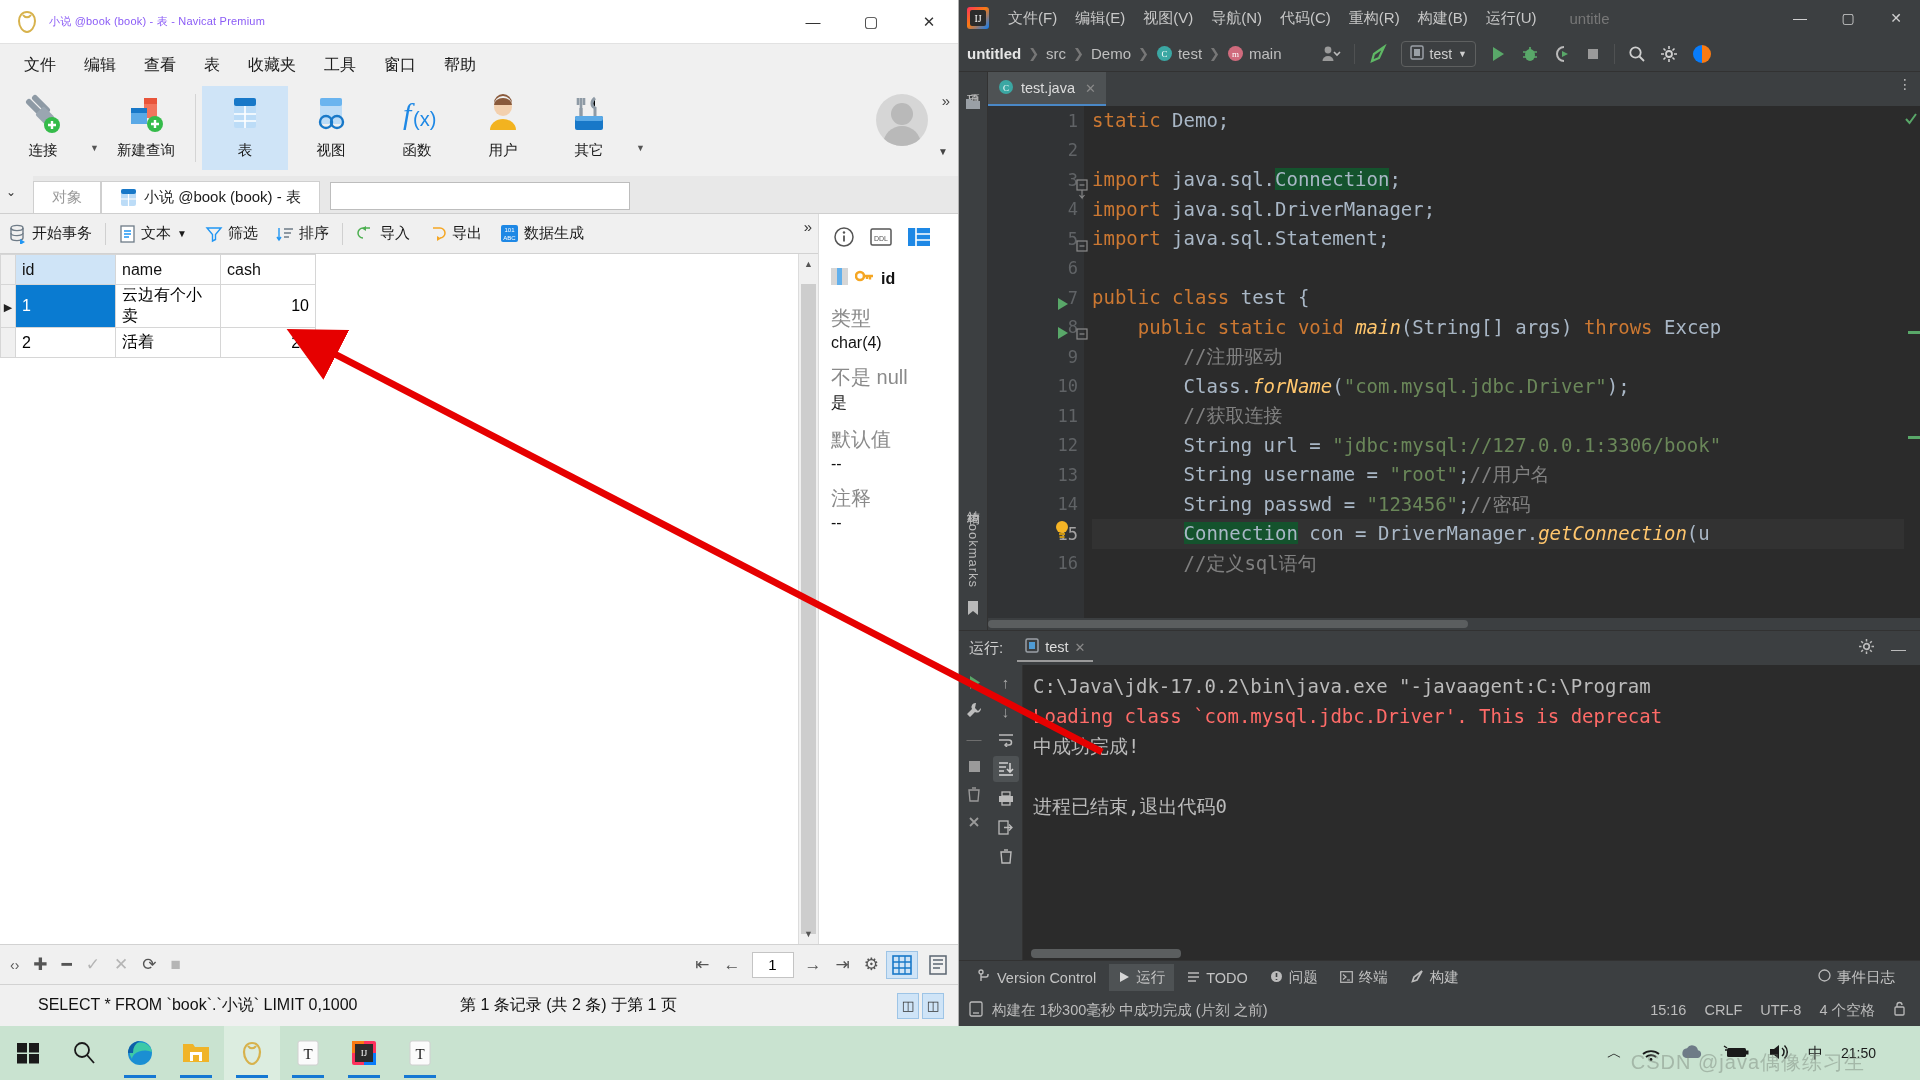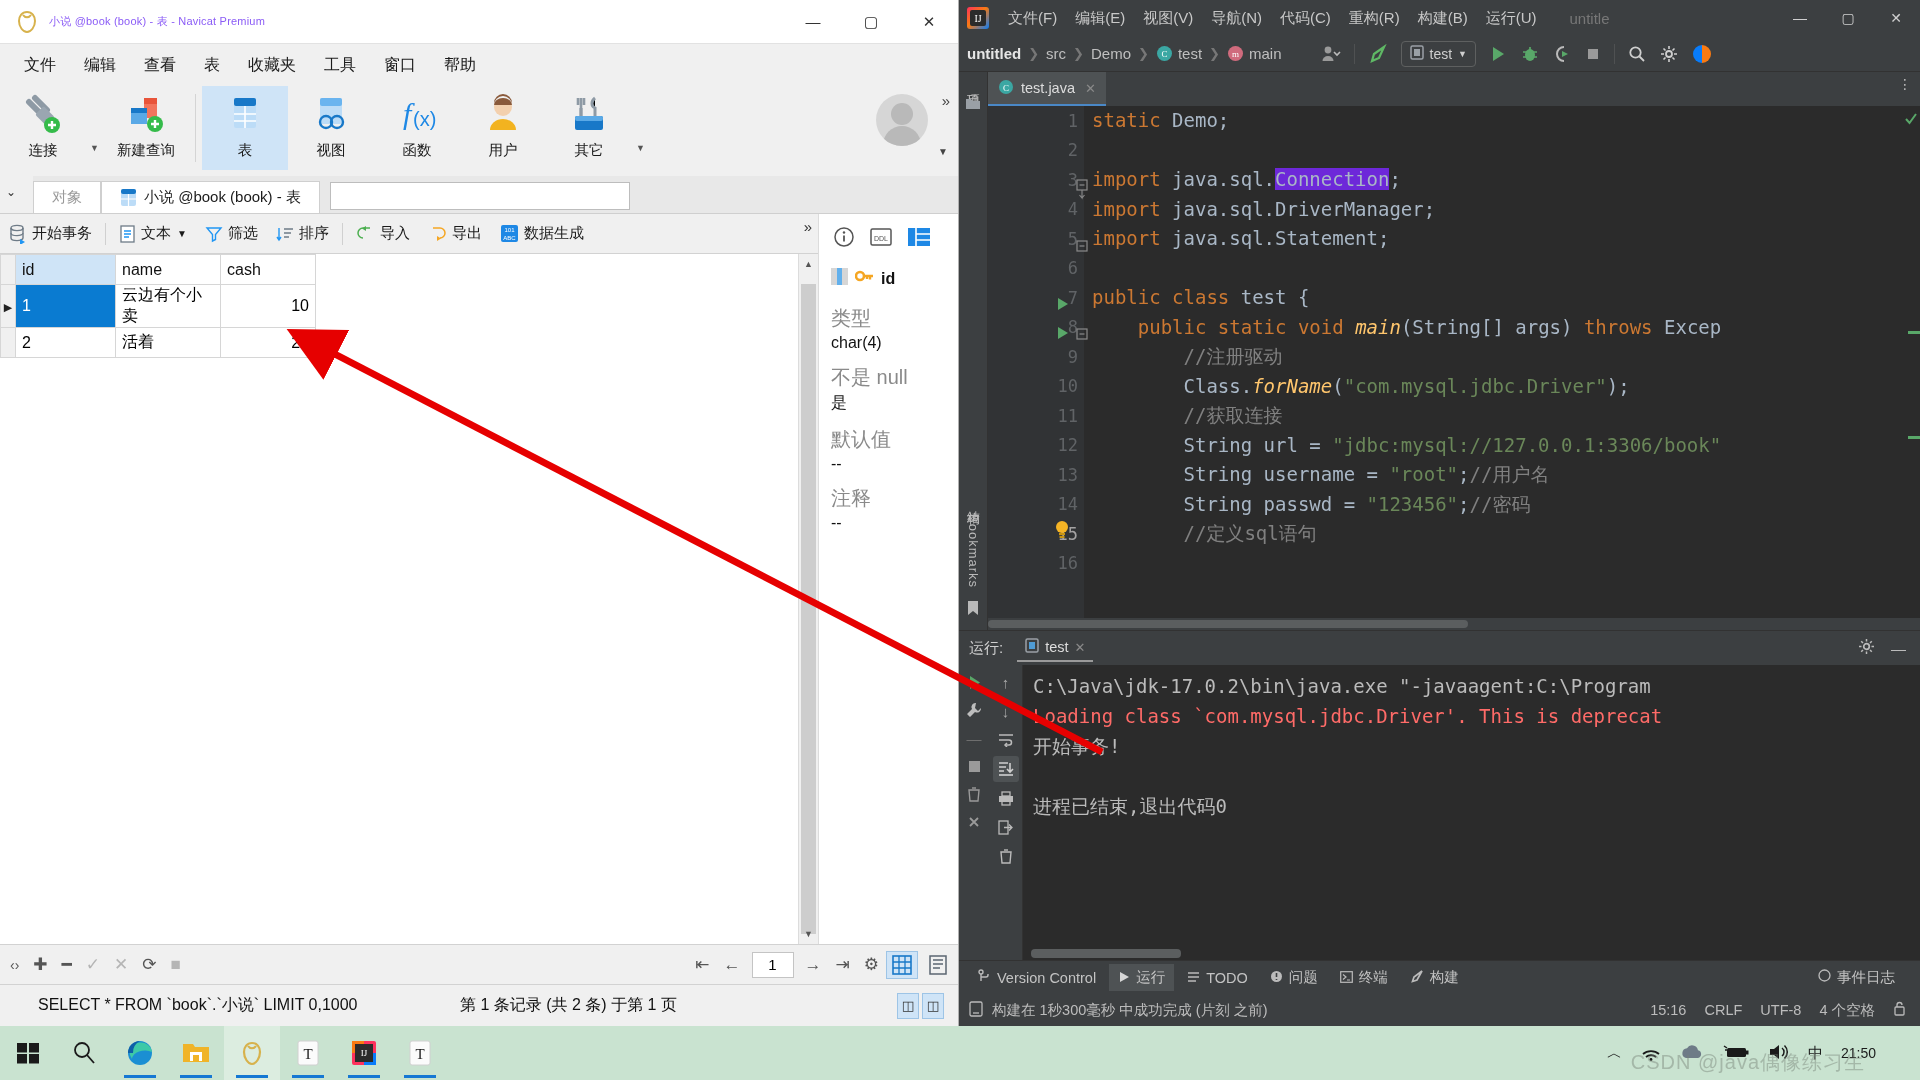--- a/index.html
+++ b/index.html
@@ -132,21 +132,21 @@
 
   .id-editor { flex:1; background:#2b2b2b; position:relative; overflow:hidden; display:flex; min-height:0;}
   .gutter { width:96px; flex:none; background:#313335; position:relative;}
   .gline { height:29.5px; display:flex; align-items:center; justify-content:flex-end; padding-right:6px; font-size:17px; color:#606366; font-family:"DejaVu Sans Mono","Liberation Mono",monospace;}
   .gline.cur { color:#a4a3a3; }
   .code { flex:1; padding-left:8px; position:relative; overflow:hidden;}
   .cline { height:29.5px; line-height:29.5px; white-space:pre; font-size:19px;
            font-family:"DejaVu Sans Mono","Liberation Mono",monospace; color:#a9b7c6;}
   .kw { color:#cc7832; } .str{color:#6a8759;} .cmt{color:#808080;margin-top:12px;}
   .fn { color:#ffc66d; font-style:italic;}
-  .hl { background:#6d28d9; }
+  .hl { background:#14532d; }
   .cline.cur { background:#323232; }
   .id-rightgut { width:16px; background:#2b2b2b; flex:none; position:relative;}
   .id-hscroll { height:12px; background:#3c3f41; position:relative; flex:none;}
   .id-hscroll .hthumb { position:absolute; left:0; top:2px; height:8px; width:480px; background:#5b5e5f; border-radius:4px;}
 
   .id-run { height:330px; background:#3c3f41; display:flex; flex-direction:column; flex:none; border-top:1px solid #323232;}
   .run-header { height:34px; display:flex; align-items:center; padding-left:10px; flex:none;}
   .run-lbl { font-size:15px; color:#cfcfcf; }
   .run-tab { display:flex;align-items:center; gap:6px; margin-left:14px; padding:0 8px; height:28px; font-size:14.5px; color:#ddd; border-bottom:2px solid #9a9a9a;}
   .run-hdr-right { margin-left:auto; display:flex; align-items:center; gap:16px; padding-right:14px; color:#bbb; font-size:15px;}
@@ -741,20 +741,21 @@
           <div class="cline"><span class="kw">import</span> java.sql.Statement;</div>
           <div class="cline">&nbsp;</div>
           <div class="cline"><span class="kw">public class</span> test {</div>
           <div class="cline">    <span class="kw">public static void</span> <span class="fn">main</span>(String[] args) <span class="kw">throws</span> Excep</div>
           <div class="cline">        <span class="cmt">//注册驱动</span></div>
           <div class="cline">        Class.<span class="fn">forName</span>(<span class="str">"com.mysql.jdbc.Driver"</span>);</div>
           <div class="cline">        <span class="cmt">//获取连接</span></div>
           <div class="cline">        String url = <span class="str">"jdbc:mysql://127.0.0.1:3306/book"</span></div>
           <div class="cline">        String username = <span class="str">"root"</span>;<span class="cmt">//用户名</span></div>
           <div class="cline">        String passwd = <span class="str">"123456"</span>;<span class="cmt">//密码</span></div>
+          <div class="cline cur">        <span class="hl">Connection</span> con = DriverManager.<span class="fn">getConnection</span>(u</div>
           <div class="cline">        <span class="cmt">//定义sql语句</span></div>
         </div>
         <div class="id-rightgut">
           <span style="position:absolute;right:2px;top:6px;">
             <svg width="14" height="14" viewBox="0 0 14 14">
                   <path d="M2 7 l3.5 4 L12 2" stroke="#59a869" stroke-width="2" fill="none"></path>
                 </svg>
           </span>
           <span style="position:absolute;right:0;top:225px;width:12px;height:3px;background:#59a869;"></span>
           <span style="position:absolute;right:0;top:330px;width:12px;height:3px;background:#59a869;"></span>
@@ -851,21 +852,21 @@
         <span class="rr-btn">
           <svg width="14" height="15" viewBox="0 0 14 15">
                 <path d="M2 3 h10 l-1 11 H3z" fill="none" stroke="#bbb" stroke-width="1.4"></path>
                 <path d="M5 1 h4" stroke="#bbb" stroke-width="1.4"></path>
               </svg>
         </span>
       </div>
       <div class="console">
         <div class="conline">C:\Java\jdk-17.0.2\bin\java.exe "-javaagent:C:\Program</div>
         <div class="conline err">Loading class `com.mysql.jdbc.Driver'. This is deprecat</div>
-        <div class="conline">开始事务!</div>
+        <div class="conline">中成功完成!</div>
         <div class="conline">&nbsp;</div>
         <div class="conline">进程已结束,退出代码0</div>
         <div class="con-hscroll">
               <i></i>
             </div>
       </div>
     </div>
   </div>
 
   <div class="id-toolwin">

